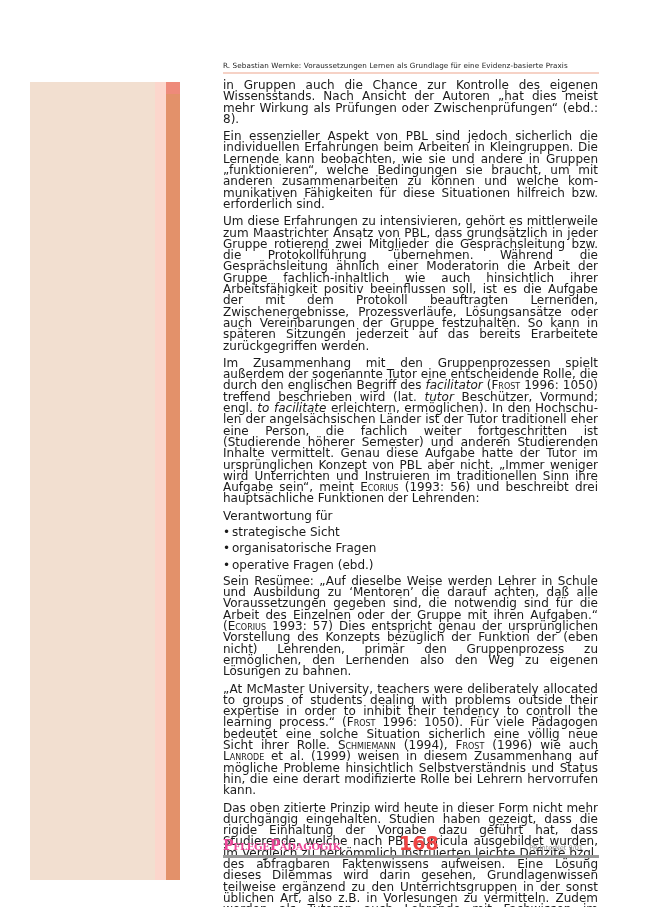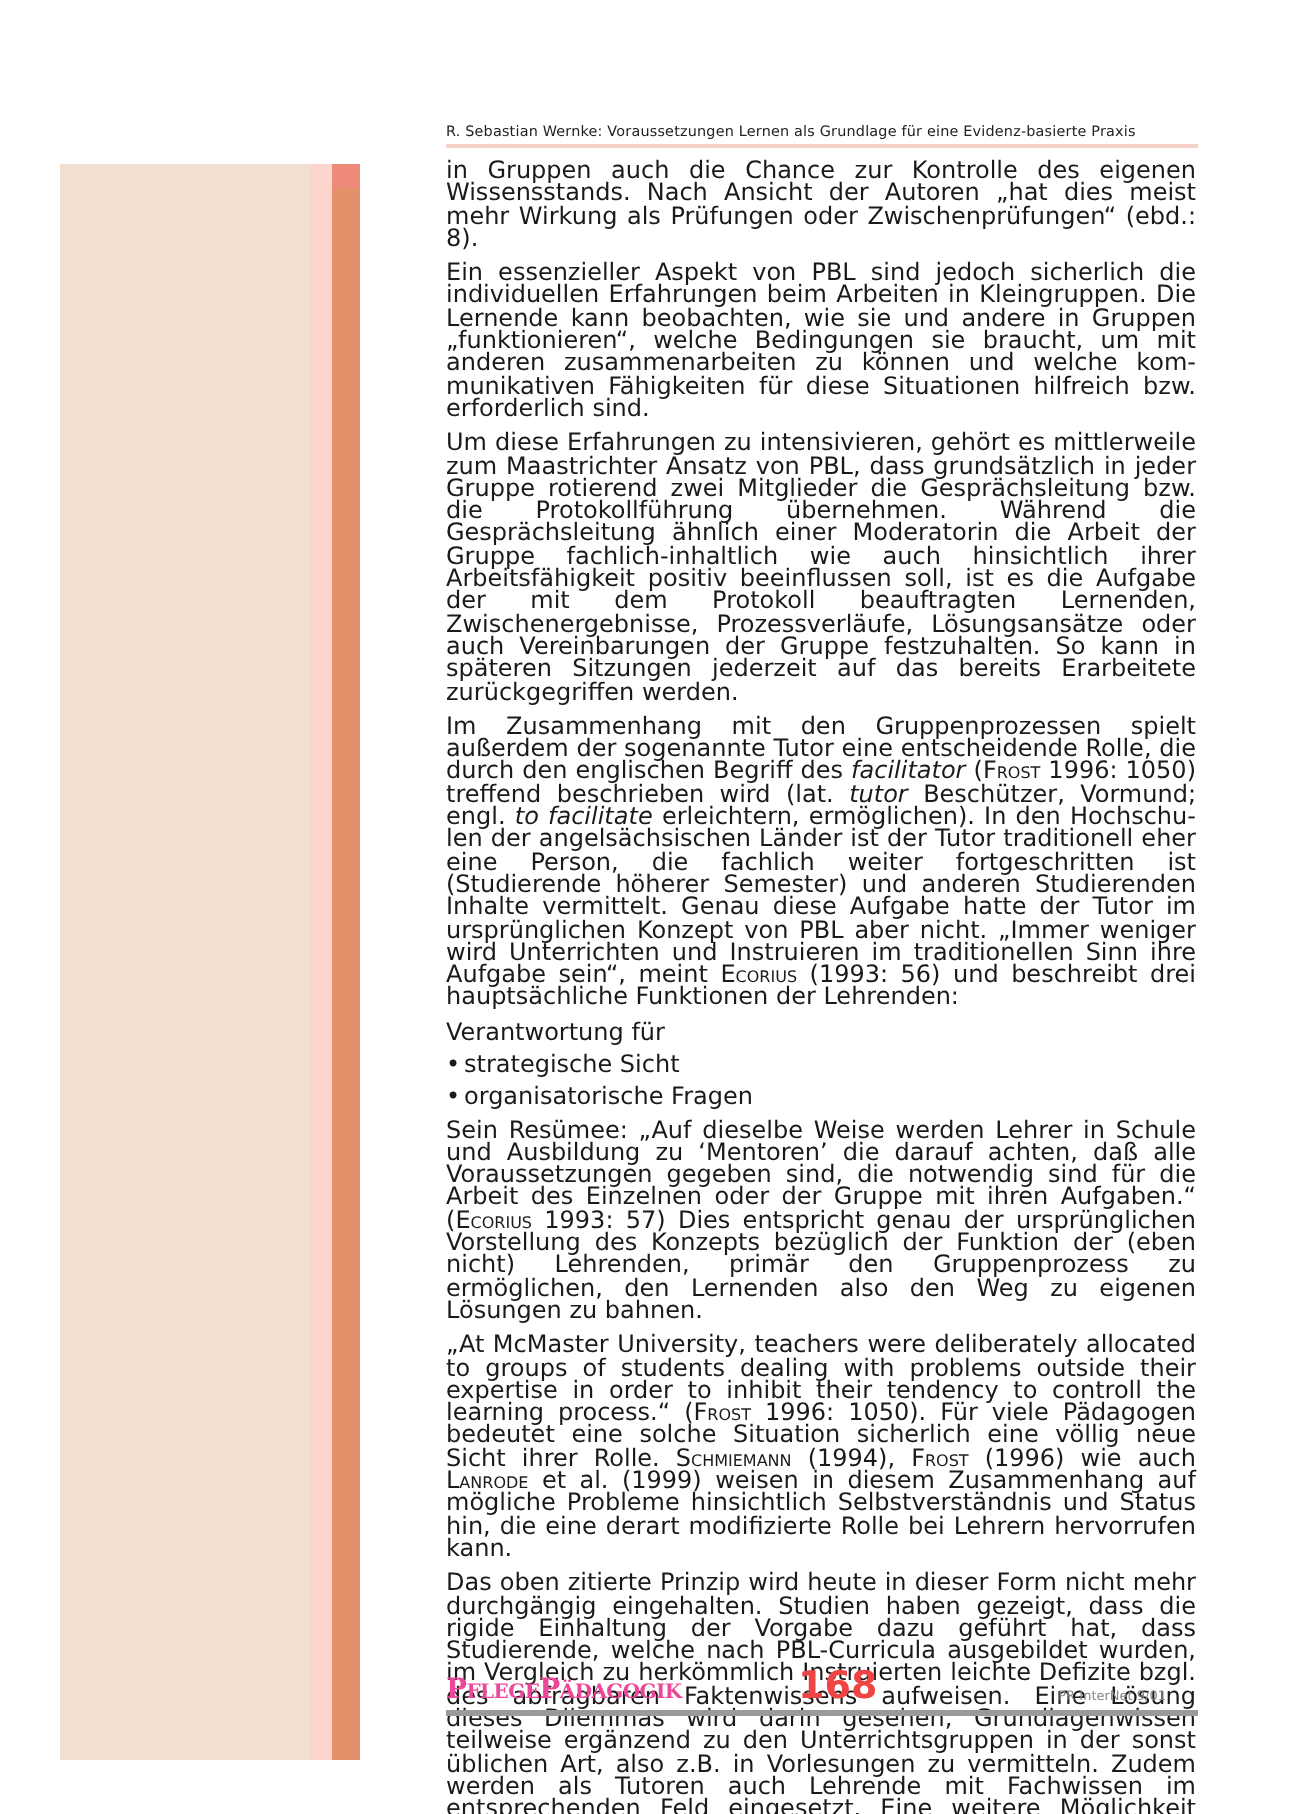--- a/index.html
+++ b/index.html
@@ -47,20 +47,21 @@
   <p>in Gruppen auch die Chance zur Kontrolle des eigenen Wissensstands. Nach Ansicht der Autoren „hat dies meist mehr Wirkung als Prüfungen oder Zwi­schenprüfungen“ (ebd.: 8).</p>
   <p>Ein essenzieller Aspekt von PBL sind jedoch sicherlich die individuellen Er­fahrungen beim Arbeiten in Kleingruppen. Die Lernende kann beobachten, wie sie und andere in Gruppen „funktionieren“, welche Bedingungen sie braucht, um mit anderen zusammenarbeiten zu können und welche kom­munikativen Fähigkeiten für diese Situationen hilfreich bzw. erforderlich sind.</p>
   <p>Um diese Erfahrungen zu intensivieren, gehört es mittlerweile zum Maas­trichter Ansatz von PBL, dass grundsätzlich in jeder Gruppe rotierend zwei Mitglieder die Gesprächsleitung bzw. die Protokollführung übernehmen. Während die Gesprächsleitung ähnlich einer Moderatorin die Arbeit der Gruppe fachlich-inhaltlich wie auch hinsichtlich ihrer Arbeitsfähigkeit positiv beeinflussen soll, ist es die Aufgabe der mit dem Protokoll beauftragten Ler­nenden, Zwischenergebnisse, Prozessverläufe, Lösungsansätze oder auch Vereinbarungen der Gruppe festzuhalten. So kann in späteren Sitzungen je­derzeit auf das bereits Erarbeitete zurückgegriffen werden.</p>
 
   <p><span>Im Zusammenhang mit den Gruppenprozessen spielt außerdem der soge­nannte Tutor eine entscheidende Rolle, die durch den englischen Begriff des </span><span class="it">facilitator</span><span> (</span><span class="sc">Frost</span><span> 1996: 1050) treffend beschrieben wird (lat. </span><span class="it">tutor</span><span> Beschüt­zer, Vormund; engl. </span><span class="it">to facilitate</span><span> erleichtern, ermöglichen). In den Hochschu­len der angelsächsischen Länder ist der Tutor traditionell eher eine Person, die fachlich weiter fortgeschritten ist (Studierende höherer Semester) und anderen Studierenden Inhalte vermittelt. Genau diese Aufgabe hatte der Tu­tor im ursprünglichen Konzept von PBL aber nicht. „Immer weniger wird Unterrichten und Instruieren im traditionellen Sinn ihre Aufgabe sein“, meint </span><span class="sc">Ecorius</span><span> (1993: 56) und beschreibt drei hauptsächliche Funktionen der Leh­renden:</span></p>
 
   <p style="margin-bottom:5px">Verantwortung für</p>
   <ul>
     <li>strategische Sicht</li>
     <li>organisatorische Fragen</li>
+    <li>operative Fragen (ebd.)</li>
   </ul>
 
   <p><span>Sein Resümee: „Auf dieselbe Weise werden Lehrer in Schule und Ausbildung zu ‘Mentoren’ die darauf achten, daß alle Voraussetzungen gegeben sind, die notwendig sind für die Arbeit des Einzelnen oder der Gruppe mit ihren Aufgaben.“ (</span><span class="sc">Ecorius</span><span> 1993: 57) Dies entspricht genau der ursprünglichen Vor­stellung des Konzepts bezüglich der Funktion der (eben nicht) Lehrenden, primär den Gruppenprozess zu ermöglichen, den Lernenden also den Weg zu eigenen Lösungen zu bahnen.</span></p>
 
   <p><span>„At McMaster University, teachers were deliberately allocated to groups of students dealing with problems outside their expertise in order to inhibit their tendency to controll the learning process.“ (</span><span class="sc">Frost</span><span> 1996: 1050). Für vie­le Pädagogen bedeutet eine solche Situation sicherlich eine völlig neue Sicht ihrer Rolle. </span><span class="sc">Schmiemann</span><span> (1994), </span><span class="sc">Frost</span><span> (1996) wie auch </span><span class="sc">Lanrode</span><span> et al. (1999) weisen in diesem Zusammenhang auf mögliche Probleme hinsichtlich Selbst­verständnis und Status hin, die eine derart modifizierte Rolle bei Lehrern her­vorrufen kann.</span></p>
 
   <p>Das oben zitierte Prinzip wird heute in dieser Form nicht mehr durchgängig eingehalten. Studien haben gezeigt, dass die rigide Einhaltung der Vorgabe dazu geführt hat, dass Studierende, welche nach PBL-Curricula ausgebildet wurden, im Vergleich zu herkömmlich Instruierten leichte Defizite bzgl. des abfragbaren Faktenwissens aufweisen. Eine Lösung dieses Dilemmas wird darin gesehen, Grundlagenwissen teilweise ergänzend zu den Unterrichts­gruppen in der sonst üblichen Art, also z.B. in Vorlesungen zu vermitteln. Zudem werden als Tutoren auch Lehrende mit Fachwissen im entsprechen­den Feld eingesetzt. Eine weitere Möglichkeit besteht darin, dass die Ler­nenden als Teil des 6. Schrittes des „Siebensprungs“ (s.u.) zu einer speziel-</p>
 </div>
 
 <div class="footer">

